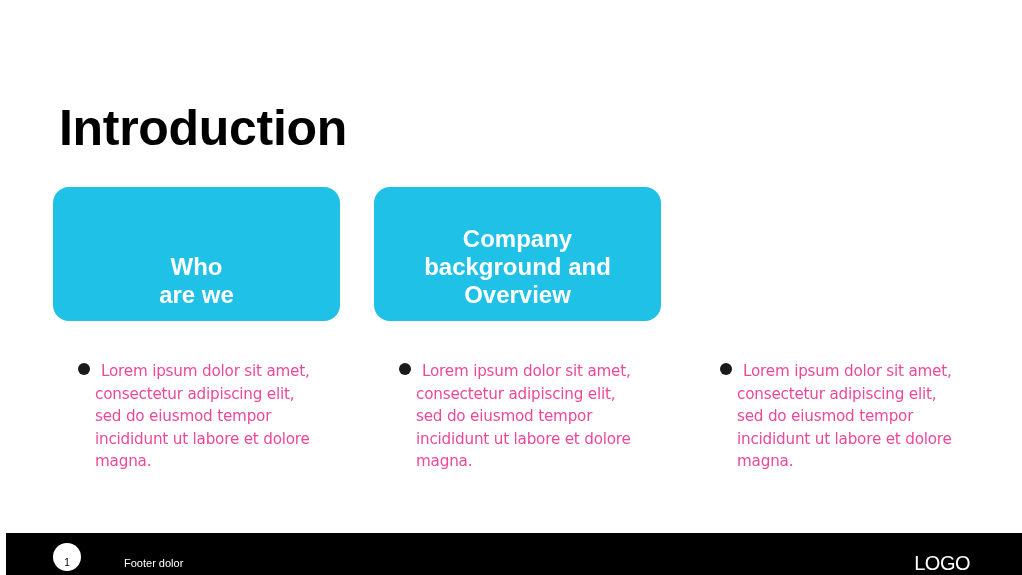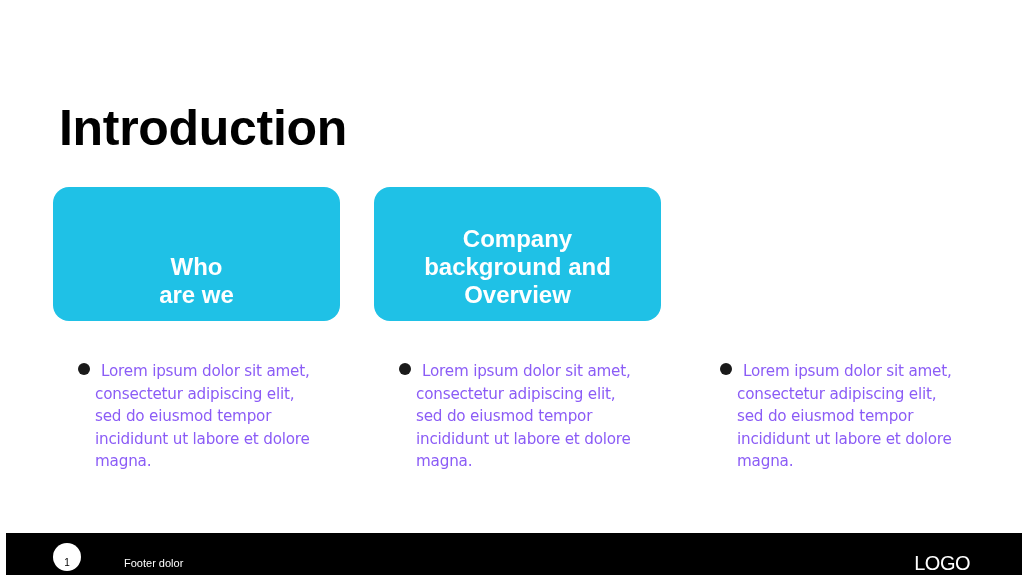--- a/index.html
+++ b/index.html
@@ -30,21 +30,21 @@
     .card-2 { left: 368px; }
     .card-3 { left: 689px; }
 
     .bullets {
       position: absolute; top: 342px; width: 260px;
       list-style: none;
     }
     .bullets li {
       position: relative; padding-left: 19px;
       font-family: "DejaVu Sans", sans-serif;
-      font-size: 15.2px; line-height: 22.5px; color: #8b5cf6;
+      font-size: 15.2px; line-height: 22.5px; color: #ec4899;
       letter-spacing: -0.2px;
     }
     .bullets li .dot {
       position: absolute; left: 2px; top: 9px;
       width: 6px; height: 6px; border-radius: 50%; background: #1a1a1a;
     }
     .bullets-1 { left: 64px; }
     .bullets-2 { left: 385px; }
     .bullets-3 { left: 706px; }
 

